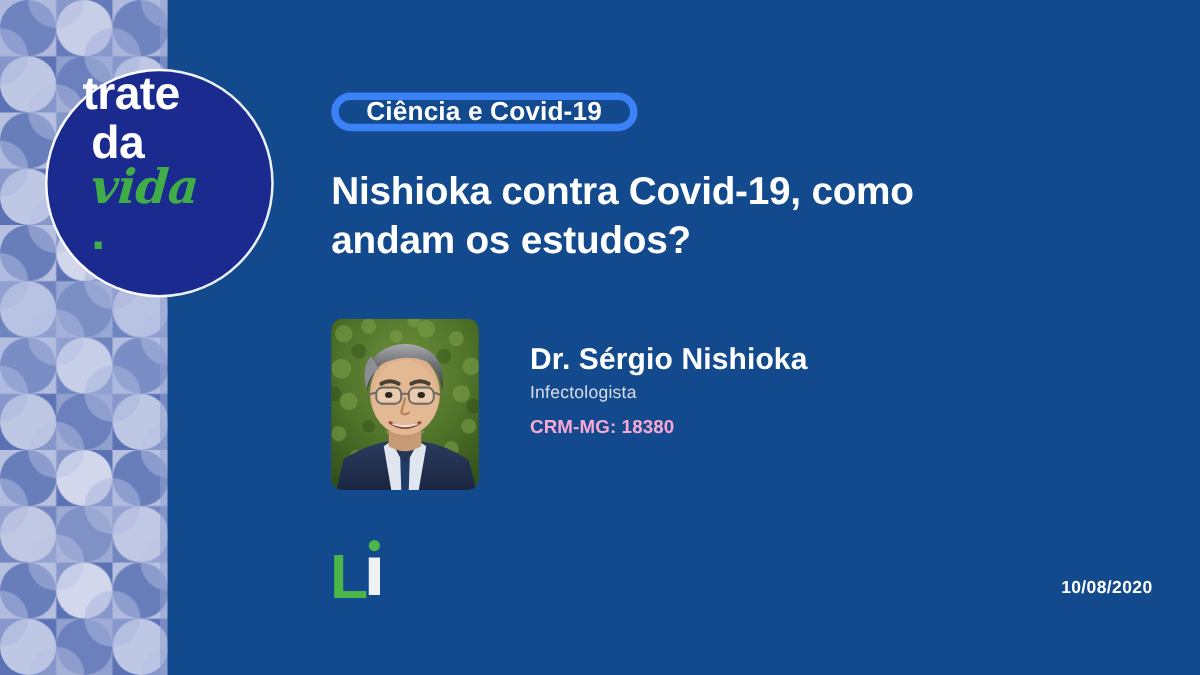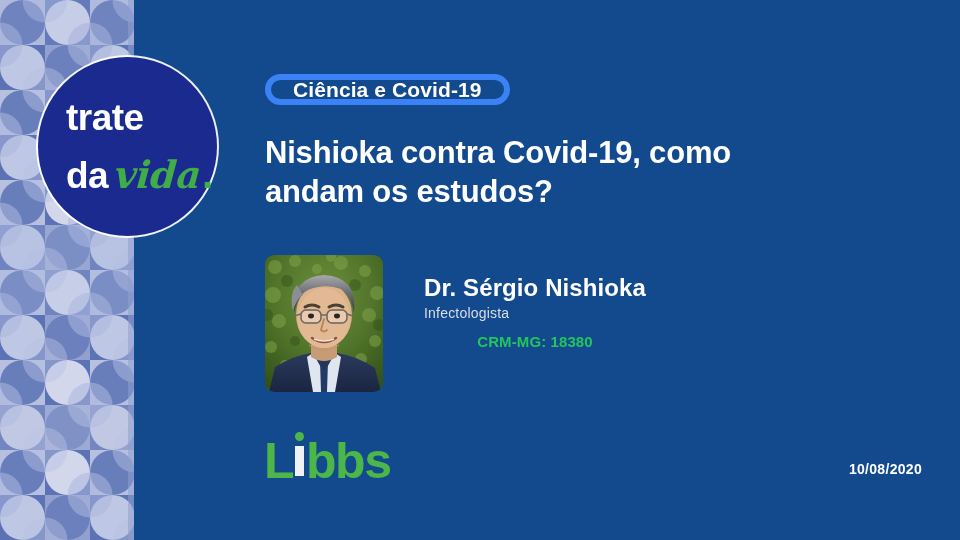--- a/index.html
+++ b/index.html
@@ -44,36 +44,36 @@
     width: 179px; height: 179px;
     border-radius: 50%;
     background: #1b2a8f;
     box-shadow: 0 0 0 2px rgba(255,255,255,.92);
   }
   .brand-lines {
     position: absolute;
     left: 0; top: 0; right: 0; bottom: 0;
     display: flex;
     flex-direction: column;
-    justify-content: center;
     padding-left: 28px;
     box-sizing: border-box;
   }
   .brand-l1 {
     color: #ffffff;
     font-size: 37px;
     font-weight: 700;
     letter-spacing: -.5px;
     line-height: .95;
   }
   .brand-l2 {
     display: flex;
     align-items: baseline;
     line-height: .95;
-    margin-top: 20px;
+    margin-top: 4px;
+    flex-direction: column;
   }
   .brand-da {
     color: #ffffff;
     font-size: 37px;
     font-weight: 700;
     letter-spacing: -.5px;
   }
   .brand-vida {
     color: #41ad49;
     font-size: 38px;
@@ -151,26 +151,25 @@
   }
   .speaker-role {
     color: #d8dde8;
     font-size: 14px;
     font-weight: 400;
     line-height: 1.35;
     margin-top: 3px;
     letter-spacing: .2px;
   }
   .speaker-crm {
-    color: #22c55e;
+    color: #f9a8d4;
     font-size: 15px;
     font-weight: 700;
     letter-spacing: .1px;
     margin-top: 10px;
-    text-align: center;
   }
 
   
   .sponsor {
     position: absolute;
     left: 264px; top: 428px;
     display: flex;
     align-items: baseline;
     font-size: 50px;
     font-weight: 700;
@@ -354,18 +353,17 @@
       <div class="speaker-crm">CRM-MG: 18380</div>
     </div>
   </div>
 
   <div class="sponsor">
     <span class="s-green">L</span>
     <span class="s-i">
       <span class="i-dot"></span>
       <span class="i-stem"></span>
     </span>
-    <span class="s-green">bbs</span>
   </div>
 
   <div class="slide-date">10/08/2020</div>
 
 </div>
 
 </body></html>

